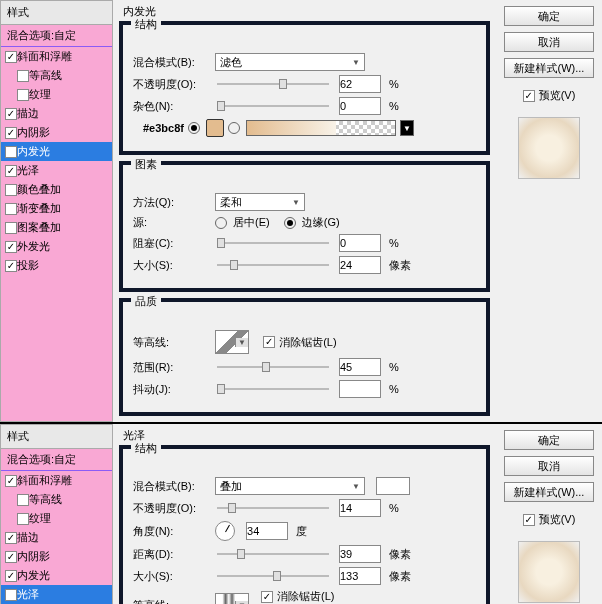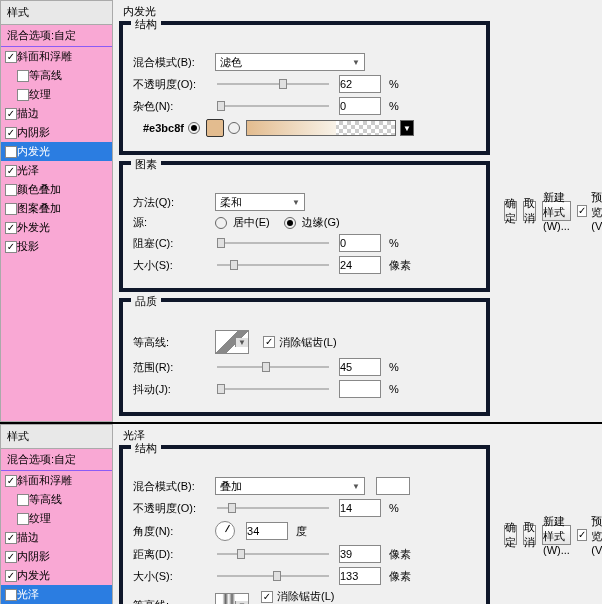--- a/index.html
+++ b/index.html
@@ -28,21 +28,21 @@
 .slider-thumb{position:absolute;top:-4px;width:8px;height:10px;background:#e0e0e0;border:1px solid #888}
 .num-input{width:42px;height:18px;border:1px solid #888;background:#fff;text-align:left;line-height:16px}
 .unit{margin-left:4px}
 .colorbox{width:34px;height:18px;border:1px solid #888}
 .swatch{width:18px;height:18px;border:1px solid #333;border-radius:2px}
 .radio{width:12px;height:12px;border:1px solid #666;border-radius:50%;display:inline-flex;align-items:center;justify-content:center;margin-right:2px}
 .radio.on::after{content:"";width:6px;height:6px;border-radius:50%;background:#000}
 .contour{width:34px;height:24px;border:1px solid #888;background:linear-gradient(135deg,#fff 40%,#888 40%,#888 60%,#fff 60%);display:flex;align-items:center}
 .contour .dd{font-size:8px;color:#555;margin-left:auto;background:#e0e0e0;border-left:1px solid #888;padding:0 2px}
 .gradbar{width:150px;height:16px;border:1px solid #666;background:linear-gradient(90deg,#e3bc8f 0%,#f8f2e8 60%,transparent 60%),repeating-conic-gradient(#ccc 0 25%,#fff 0 50%) 0 0/8px 8px}
-.right-col{width:106px;padding:6px 8px;display:flex;flex-direction:row;gap:6px;align-items:center}
+.right-col{width:106px;padding:6px 8px;display:flex;flex-direction:column;gap:6px;align-items:center}
 .btn{width:90px;height:20px;border:1px solid #888;background:linear-gradient(#fff,#e4e4e4);display:flex;align-items:center;justify-content:center;cursor:pointer}
 .preview{width:62px;height:62px;border:1px solid #bbb;background:radial-gradient(circle,#f8f0e0 30%,#e8d8c0 70%,#f0f0f0 100%);margin-top:4px}
 .divider{height:2px;background:#000;width:100%}
 .dial{width:20px;height:20px;border:1px solid #888;border-radius:50%;background:#fff;position:relative}
 .dial::after{content:"";position:absolute;width:1px;height:8px;background:#000;left:50%;top:2px;transform-origin:bottom;transform:rotate(30deg)}
 .hex-label{font-weight:bold;font-size:11px;margin-left:10px}
 </style>
 </head>
 <body>
 
@@ -78,20 +78,24 @@
         <div class="style-item">
           <span class="chk on"></span>
           <span>光泽</span>
         </div>
         <div class="style-item">
           <span class="chk"></span>
           <span>颜色叠加</span>
         </div>
         <div class="style-item">
           <span class="chk"></span>
+          <span>渐变叠加</span>
+        </div>
+        <div class="style-item">
+          <span class="chk"></span>
           <span>图案叠加</span>
         </div>
         <div class="style-item">
           <span class="chk on"></span>
           <span>外发光</span>
         </div>
         <div class="style-item">
           <span class="chk on"></span>
           <span>投影</span>
         </div>

